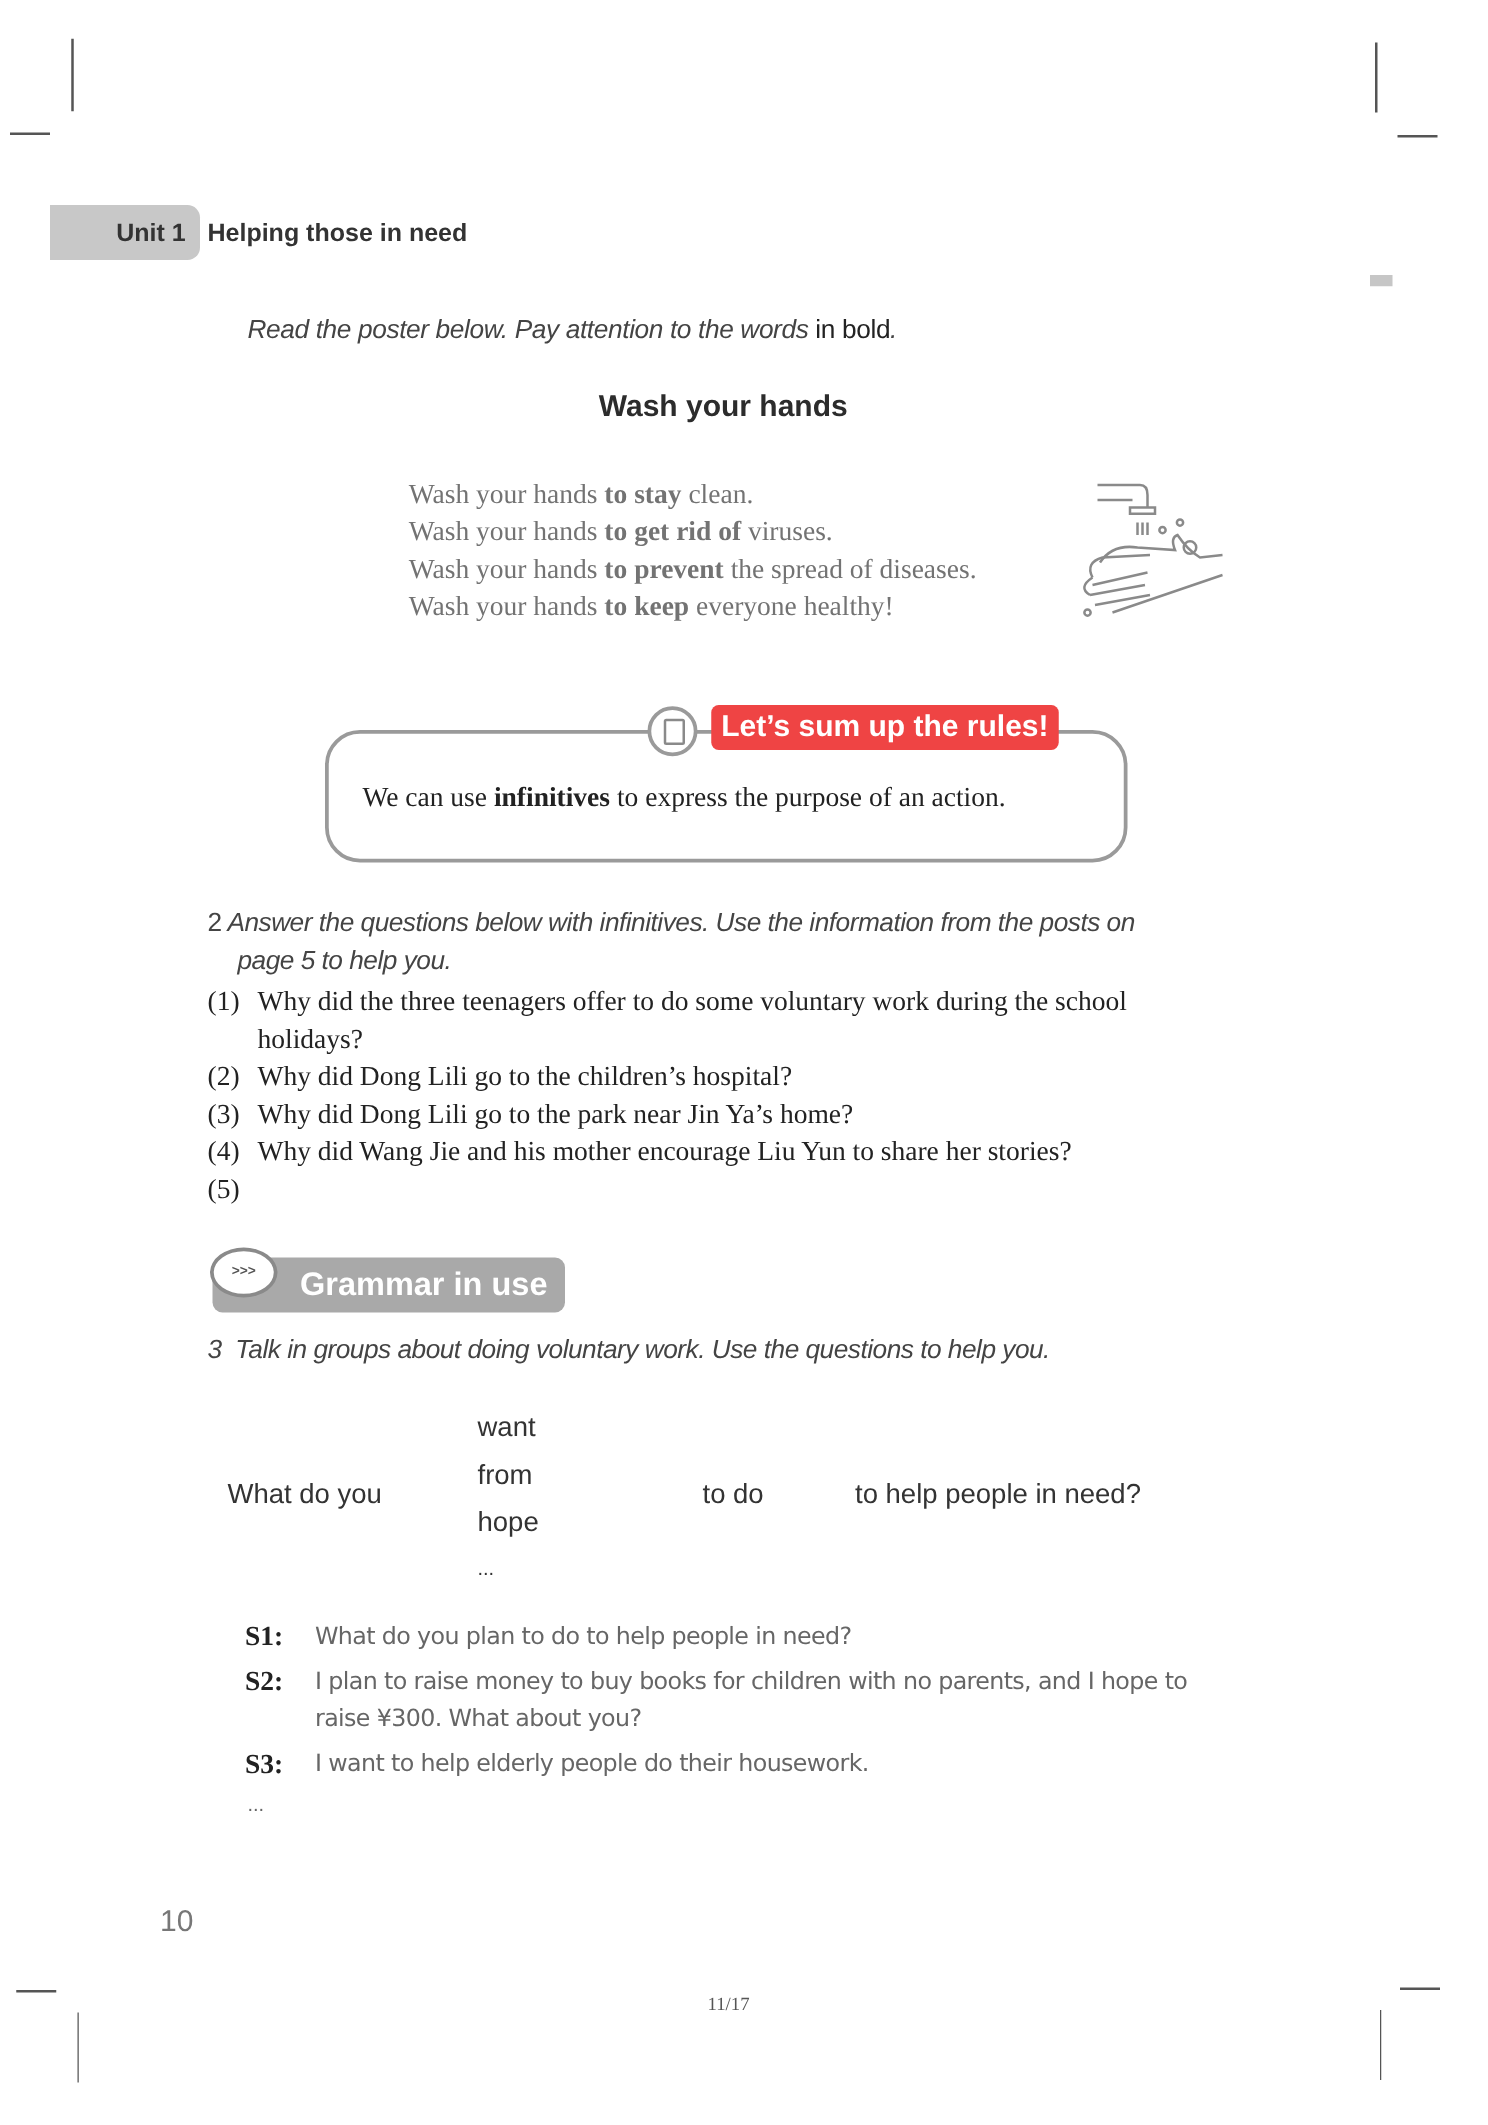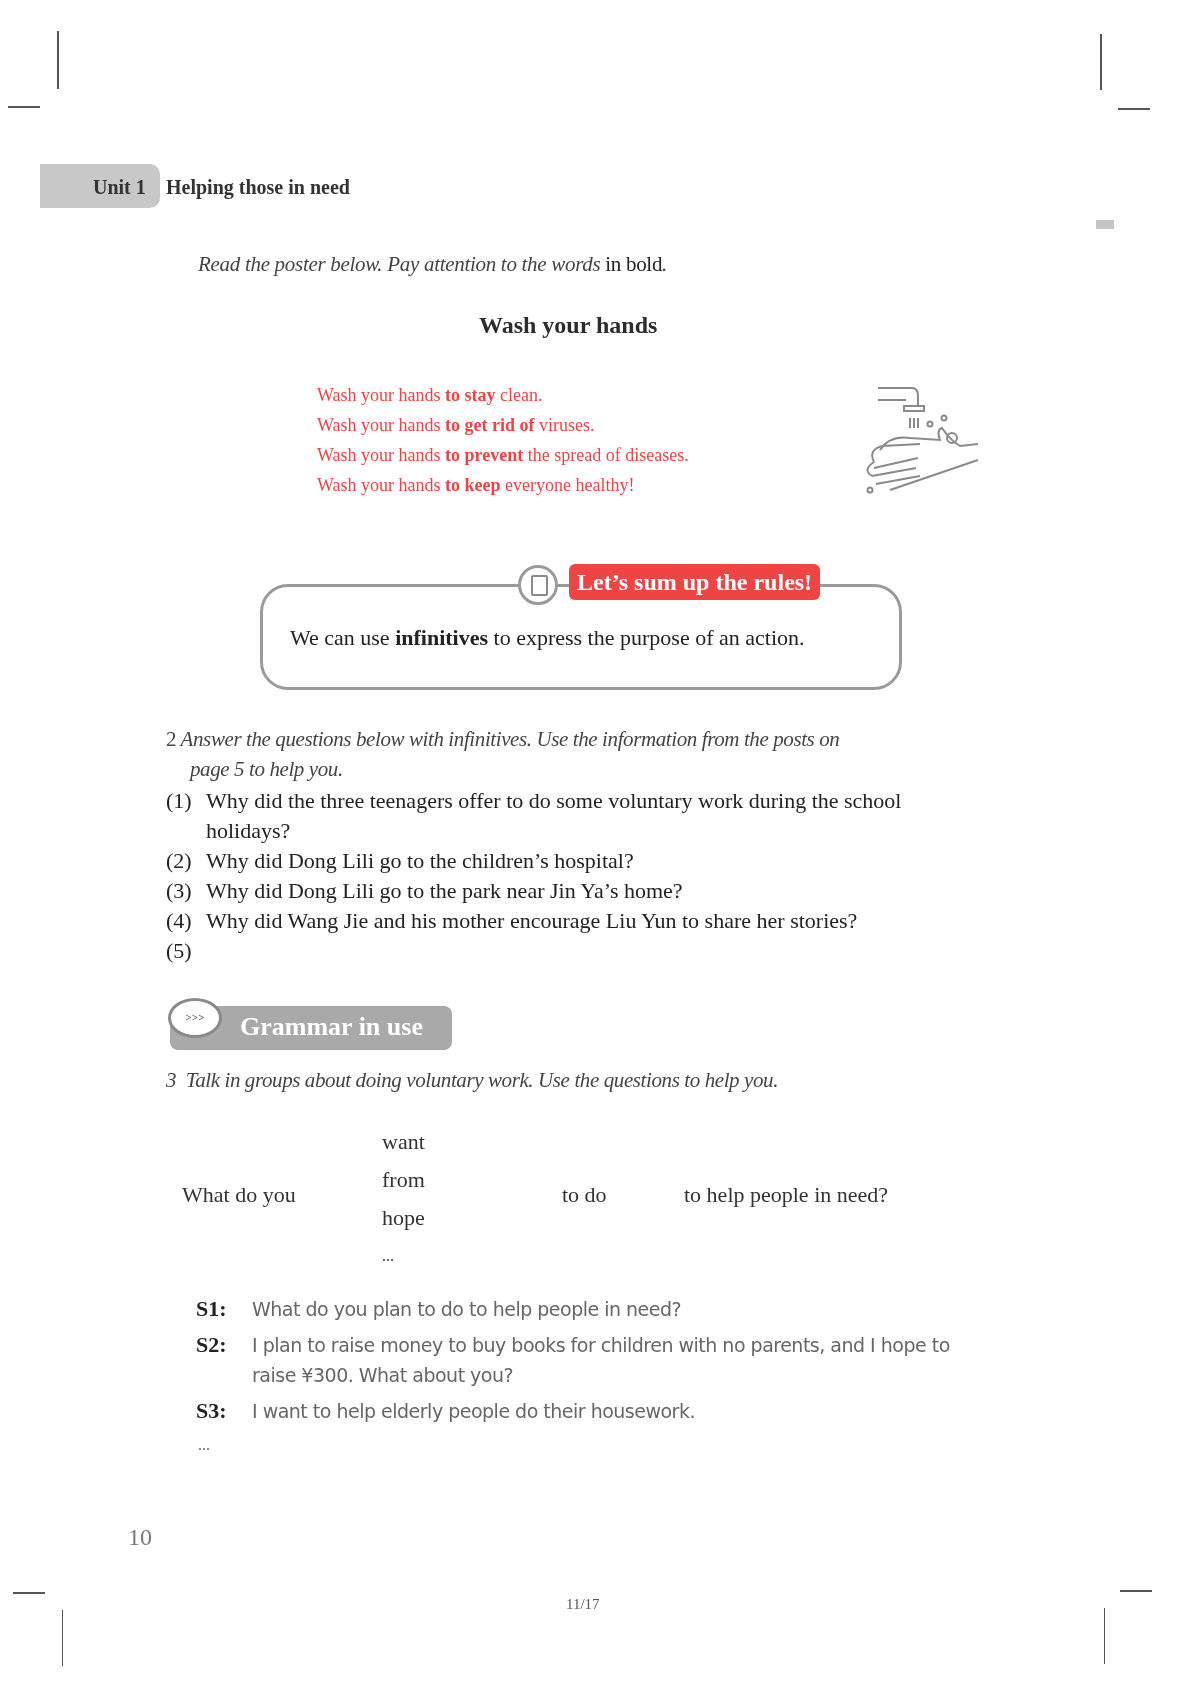--- a/index.html
+++ b/index.html
@@ -1,31 +1,31 @@
 <!DOCTYPE html>
 <html><head>
 <meta charset="utf-8">
 <style>
   html, body { margin:0; padding:0; background:#ffffff; }
   body { width:1190px; height:1700px; position:relative; overflow:hidden; color:#2a2a2a; }
   .abs { position:absolute; }
-  .sans { font-family:Liberation Serif, serif; }
+  .sans { font-family:Liberation Sans, sans-serif; }
   .serif { font-family:"Liberation Serif", "DejaVu Serif", serif; }
   .crop { position:absolute; background:#555; }
 
   
   .unit-tab { left:40px; top:164px; width:120px; height:44px; background:#c8c8c8; border-radius:0 10px 10px 0; }
   .unit-label { left:93px; top:176px; font-size:20px; font-weight:bold; color:#333; }
   .unit-title { left:166px; top:176px; font-size:20px; font-weight:bold; color:#333; }
 
   .instruction { left:166px; top:252px; font-size:21px; font-style:italic; color:#444; letter-spacing:-0.3px;margin-left:32px; }
   .instruction b { font-style:normal; font-weight:normal; color:#222; }
   .poster-title { left:479px; top:312px; font-size:24px; font-weight:bold; color:#2c2c2c; }
 
-  .poster-lines { left:317px; top:380px; font-size:18px; line-height:30px; color:#ef4444; }
+  .poster-lines { left:327px; top:380px; font-size:22px; line-height:30px; color:#737373; }
   .poster-lines div { white-space:nowrap; }
 
   .handwash { left:860px; top:380px; width:120px; height:120px; }
 
   
   .rules-box { left:260px; top:584px; width:636px; height:100px; border:3px solid #9a9a9a; border-radius:28px; }
   .rules-icon { left:518px; top:565px; width:34px; height:34px; border:3px solid #9a9a9a; border-radius:50%; background:#fff; }
   .rules-icon .doc { position:absolute; left:10px; top:7px; width:13px; height:17px; border:2px solid #8a8a8a; border-radius:2px; }
   .rules-banner { left:569px; top:564px; height:36px; padding:0 8px; background:#ef4444; border-radius:6px; color:#fff; font-size:24px; font-weight:bold; line-height:36px; }
   .rules-text { left:290px; top:625px; font-size:22px; color:#222; }

